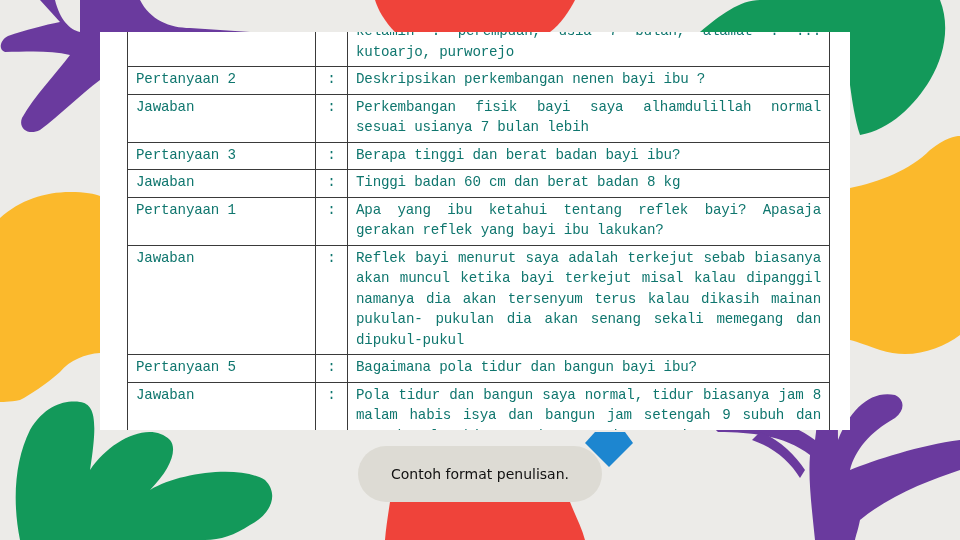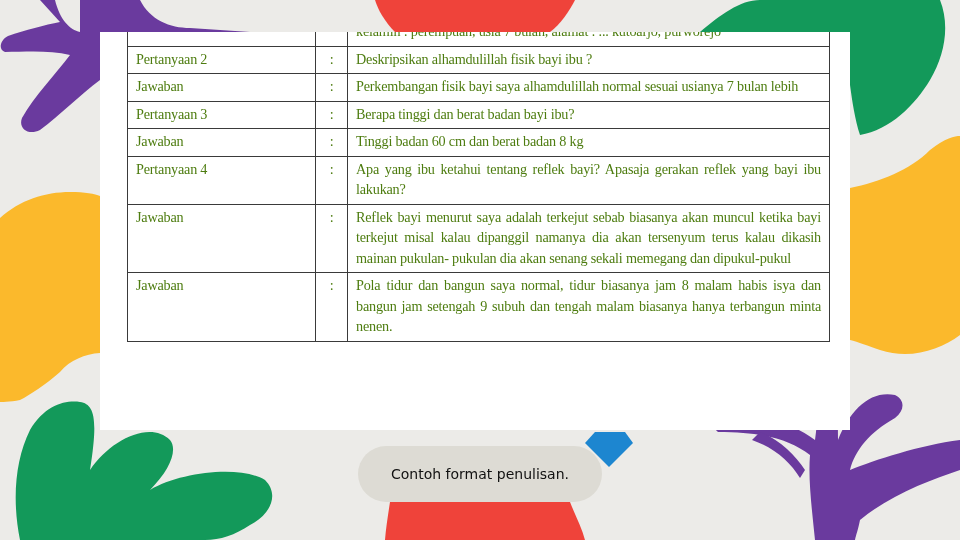--- a/index.html
+++ b/index.html
@@ -9,22 +9,22 @@
       font-family: "Liberation Sans", sans-serif;
     }
     .bg-shapes { position: absolute; inset: 0; z-index: 0; }
     .doc-panel {
       position: absolute; left: 100px; top: 32px; width: 750px; height: 398px;
       background: #ffffff; overflow: hidden; z-index: 2;
     }
     table.qa {
       position: absolute; left: 27px; top: -14px;
       width: 703px; border-collapse: collapse;
-      font-family: Liberation Serif, serif;
-      font-size: 14.2px; color: #4d7c0f; letter-spacing: -0.2px;
+      font-family: Liberation Mono, monospace;
+      font-size: 14.2px; color: #0f766e; letter-spacing: -0.2px;
     }
     table.qa td {
       border: 1.5px solid #3a3a3a; vertical-align: top;
       padding: 2px 8px 4px 8px; line-height: 20.5px;
     }
     td.c-label { width: 171px; }
     td.c-colon { width: 15px; text-align: center; padding-left: 8px; padding-right: 8px; }
     td.c-value { text-align: justify; }
     .caption {
       position: absolute; left: 358px; top: 446px; width: 244px; height: 56px;
@@ -66,46 +66,51 @@
   <table class="qa">
     <tbody id="qa-body">
         <tr>
           <td class="c-label"></td>
           <td class="c-colon"></td>
           <td class="c-value">kelamin : perempuan, usia 7 bulan, alamat : ... kutoarjo, purworejo</td>
         </tr>
         <tr>
           <td class="c-label">Pertanyaan 2</td>
           <td class="c-colon">:</td>
-          <td class="c-value">Deskripsikan alhamdulillah fisik bayi ibu ?</td>
+          <td class="c-value">Deskripsikan perkembangan nenen bayi ibu ?</td>
         </tr>
         <tr>
           <td class="c-label">Jawaban</td>
           <td class="c-colon">:</td>
           <td class="c-value">Perkembangan fisik bayi saya alhamdulillah normal sesuai usianya 7 bulan lebih</td>
         </tr>
         <tr>
           <td class="c-label">Pertanyaan 3</td>
           <td class="c-colon">:</td>
           <td class="c-value">Berapa  tinggi dan berat badan bayi ibu?</td>
         </tr>
         <tr>
           <td class="c-label">Jawaban</td>
           <td class="c-colon">:</td>
           <td class="c-value">Tinggi badan 60 cm dan berat badan 8 kg</td>
         </tr>
         <tr>
-          <td class="c-label">Pertanyaan 4</td>
+          <td class="c-label">Pertanyaan 1</td>
           <td class="c-colon">:</td>
           <td class="c-value">Apa yang ibu ketahui tentang reflek bayi? Apasaja gerakan reflek yang bayi ibu lakukan?</td>
         </tr>
         <tr>
           <td class="c-label">Jawaban</td>
           <td class="c-colon">:</td>
           <td class="c-value">Reflek bayi menurut saya adalah terkejut sebab biasanya akan muncul ketika bayi terkejut misal kalau dipanggil namanya dia akan tersenyum terus kalau dikasih mainan pukulan- pukulan dia akan senang sekali memegang dan dipukul-pukul</td>
+        </tr>
+        <tr>
+          <td class="c-label">Pertanyaan 5</td>
+          <td class="c-colon">:</td>
+          <td class="c-value">Bagaimana pola tidur dan bangun bayi ibu?</td>
         </tr>
         <tr>
           <td class="c-label">Jawaban</td>
           <td class="c-colon">:</td>
           <td class="c-value">Pola tidur dan bangun saya normal, tidur biasanya jam 8 malam habis isya dan bangun jam setengah 9 subuh dan tengah malam biasanya hanya terbangun minta nenen.</td>
         </tr>
       </tbody>
   </table>
 </div>
 

